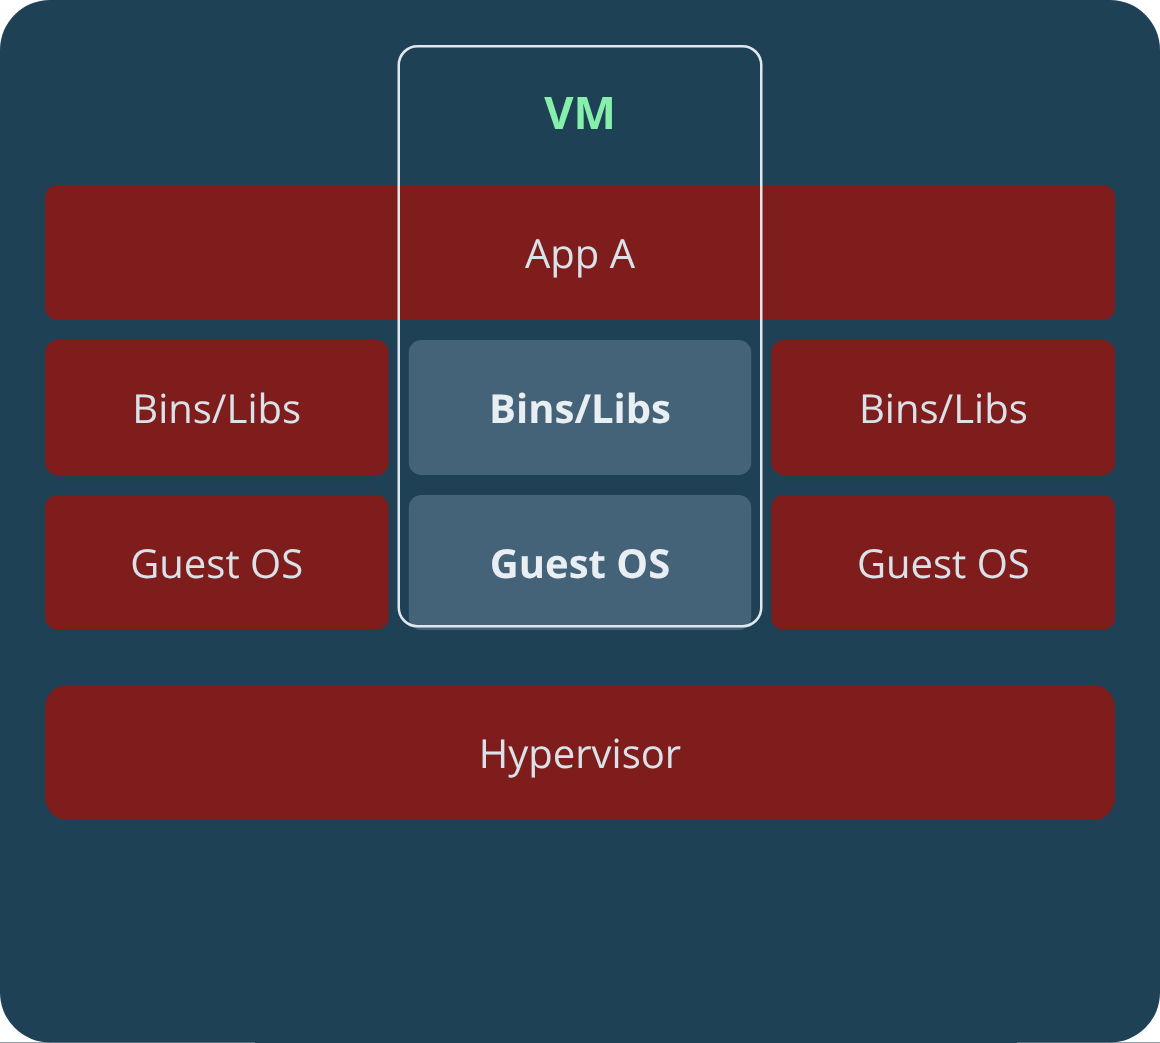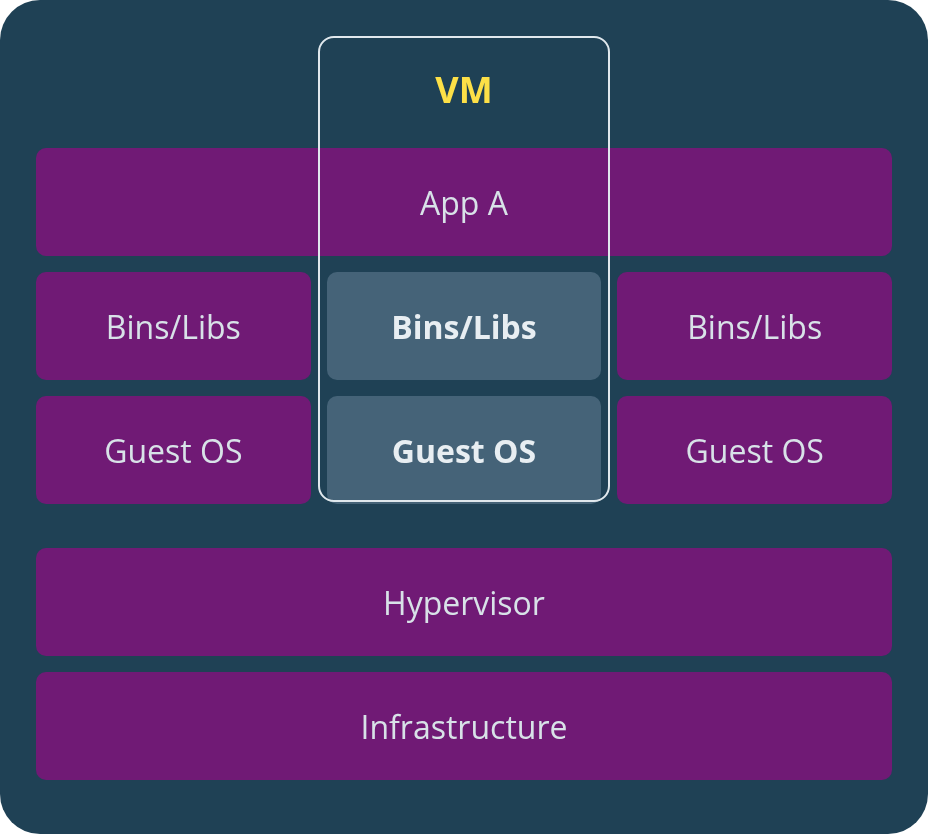--- a/index.html
+++ b/index.html
@@ -36,21 +36,21 @@
     }
     .vm-label {
       position: absolute;
       top: 36px;
       left: 318px;
       width: 292px;
       height: 106px;
       display: flex;
       align-items: center;
       justify-content: center;
-      color: #fde047;
+      color: #86efac;
       font-size: 36px;
       font-weight: 700;
       z-index: 5;
     }
     .grid-area {
       position: absolute;
       top: 148px;
       left: 36px;
       right: 36px;
       bottom: 36px;
@@ -58,36 +58,37 @@
       flex-direction: column;
       gap: 16px;
     }
     .row {
       display: flex;
       gap: 16px;
     }
     .cell {
       flex: 1;
       height: 108px;
-      background: #701a75;
+      background: #7f1d1d;
       border-radius: 10px;
       display: flex;
       align-items: center;
       justify-content: center;
       color: #d8e2e8;
       font-size: 32px;
       font-weight: 400;
     }
     .cell.highlighted {
       background: #456378;
       font-weight: 700;
       color: #e8eef2;
     }
     .cell.full {
       width: 100%;
+      border-radius: 18px;
     }
     .spacer {
       height: 12px;
     }
   </style>
 </head>
 <body>
 
 <div class="diagram-container">
 
@@ -112,18 +113,15 @@
       <div class="cell highlighted">Guest OS</div>
       <div class="cell">Guest OS</div>
     </div>
 
     <div class="spacer"></div>
 
     <div class="row">
       <div class="cell full">Hypervisor</div>
     </div>
 
-    <div class="row">
-      <div class="cell full">Infrastructure</div>
-    </div>
 
   </div>
 </div>
 
 </body></html>

